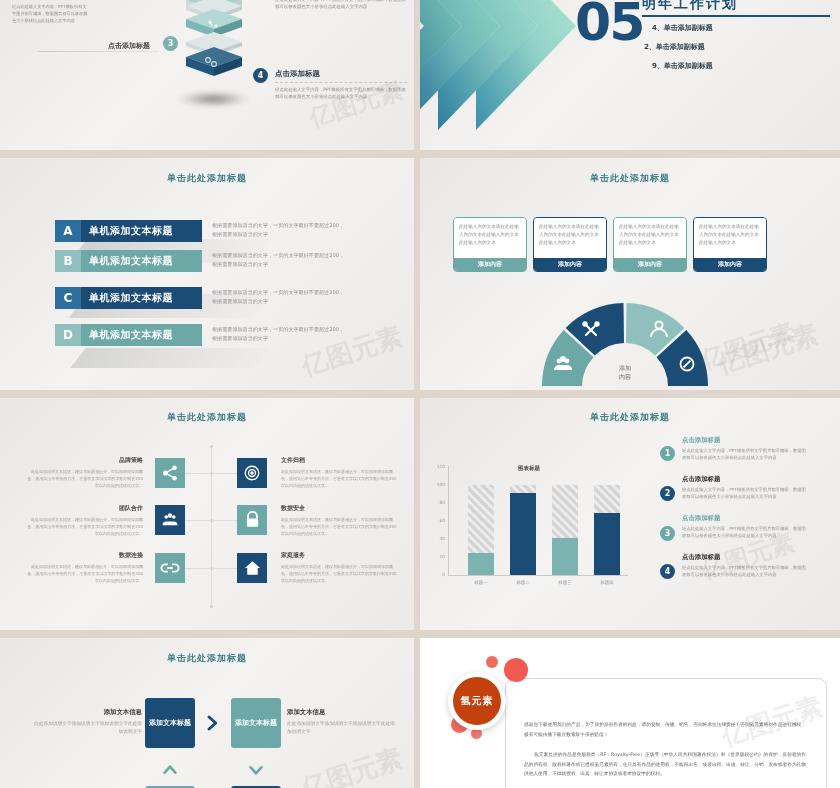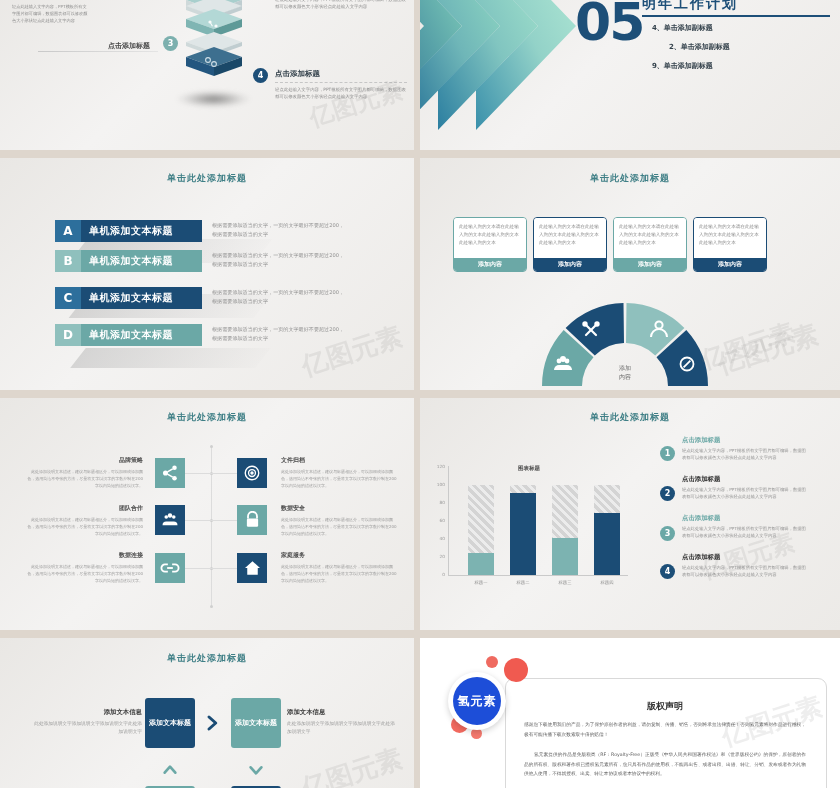--- a/index.html
+++ b/index.html
@@ -123,23 +123,23 @@
   #s7 .ft{position:absolute;font-size:4.7px;line-height:1.8;color:#9a9a9a;width:112px;}
 
   
   #s8 .card{
     position:absolute;border:1px solid #d9d9d9;border-radius:9px;background:#fff;
   }
   #s8 .ctt{position:absolute;font-size:9px;font-weight:bold;color:#333;text-align:center;}
   #s8 .para{position:absolute;font-size:4.7px;line-height:2.05;color:#5c5c5c;text-align:justify;}
   #s8 .ball{position:absolute;border-radius:50%;}
   #s8 .logo{
-    position:absolute;border-radius:50%;background:#1d4ed8;color:#fff;
+    position:absolute;border-radius:50%;background:#c2410c;color:#fff;
     display:flex;align-items:center;justify-content:center;
-    font-size:12px;font-weight:bold;letter-spacing:1px;
+    font-size:10px;font-weight:bold;letter-spacing:1px;
   }
 </style>
 </head>
 <body>
 
 <div class="page">
 
   <div class="slide" id="s1" style="left:0;top:-38px;width:414px;height:188px;">
 
     <div class="leadtxt" style="left:12px;top:42px;">轻点此处输入文字内容，PPT模板所有文字图片都可编辑，数据图表都可以修改颜色大小形状轻点此处输入文字内容</div>
@@ -228,21 +228,21 @@
       <polygon points="76,0 176,104 76,208 76,168 138,104 76,40" fill="url(#g3)"></polygon>
       <polygon points="114,0 214,104 114,208 114,168 176,104 114,40" fill="url(#g4)"></polygon>
     </svg>
 
     <div class="bignum" style="left:155px;top:34px;">05</div>
 
     <div class="htitle" style="left:222px;top:33px;">明年工作计划</div>
     <div class="hrule" style="left:222px;top:53px;width:188px;"></div>
 
     <div class="subitem" style="left:232px;top:61px;">4、单击添加副标题</div>
-    <div class="subitem" style="left:249px;top:80px;">2、单击添加副标题</div>
+    <div class="subitem" style="left:224px;top:80px;">2、单击添加副标题</div>
     <div class="subitem" style="left:232px;top:99px;">9、单击添加副标题</div>
   </div>
 
   <div class="slide" id="s3" style="left:0;top:158px;width:414px;height:232px;">
 
     <div class="title-cn" style="position:absolute;left:0;top:14px;width:414px;font-size:9px;">单击此处添加标题</div>
 
     <div class="skew" style="left:78px;top:81px;width:185px;height:24px;"></div>
     <div class="skew" style="left:78px;top:136px;width:185px;height:24px;"></div>
     <div class="skew" style="left:78px;top:190px;width:185px;height:20px;"></div>
@@ -513,21 +513,20 @@
     <div class="card" style="left:85px;top:40px;width:320px;height:150px;"></div>
 
     <div class="ball" style="left:84px;top:20px;width:24px;height:24px;background:#f05a50;"></div>
     <div class="ball" style="left:66px;top:18px;width:12px;height:12px;background:#ef6a60;"></div>
     <div class="ball" style="left:31px;top:78px;width:17px;height:17px;background:#f26a5f;"></div>
     <div class="ball" style="left:51px;top:90px;width:11px;height:11px;background:#f4796e;"></div>
 
     <div style="position:absolute;left:28px;top:34px;width:58px;height:58px;border-radius:50%;background:#fff;box-shadow:0 2px 6px rgba(0,0,0,.18);"></div>
     <div class="logo" style="left:33px;top:39px;width:48px;height:48px;">氢元素</div>
 
-    <div class="ctt" style="left:85px;top:62px;width:320px;">版权声明</div>
 
     <div class="para" style="left:104px;top:82px;width:282px;">感谢您下载使用我们的产品，为了保护原创作者的利益，请勿复制、传播、销售，否则将承担法律责任！否则氢元素将对作品进行维权，极有可能传播下载次数索取十倍的赔偿！</div>
 
     <div class="para" style="left:104px;top:112px;width:282px;text-indent:10px;">氢元素提供的作品是免版税类（RF：Royalty-Free）正版受《中华人民共和国著作权法》和《世界版权公约》的保护，原创者的作品的所有权、版权和著作权已授权氢元素所有，您只具有作品的使用权，不能再出售、或者出租、出借、转让、分销、发布或者作为礼物供他人使用，不得就授权、出卖、转让本协议或者本协议中的权利。</div>
 
     <div class="wm" style="left:300px;top:66px;font-size:26px;">亿图元素</div>
   </div>
 
   <div class="wm" style="left:308px;top:88px;font-size:24px;">亿图元素</div>
   <div class="wm" style="left:700px;top:330px;font-size:24px;">亿图元素</div>

